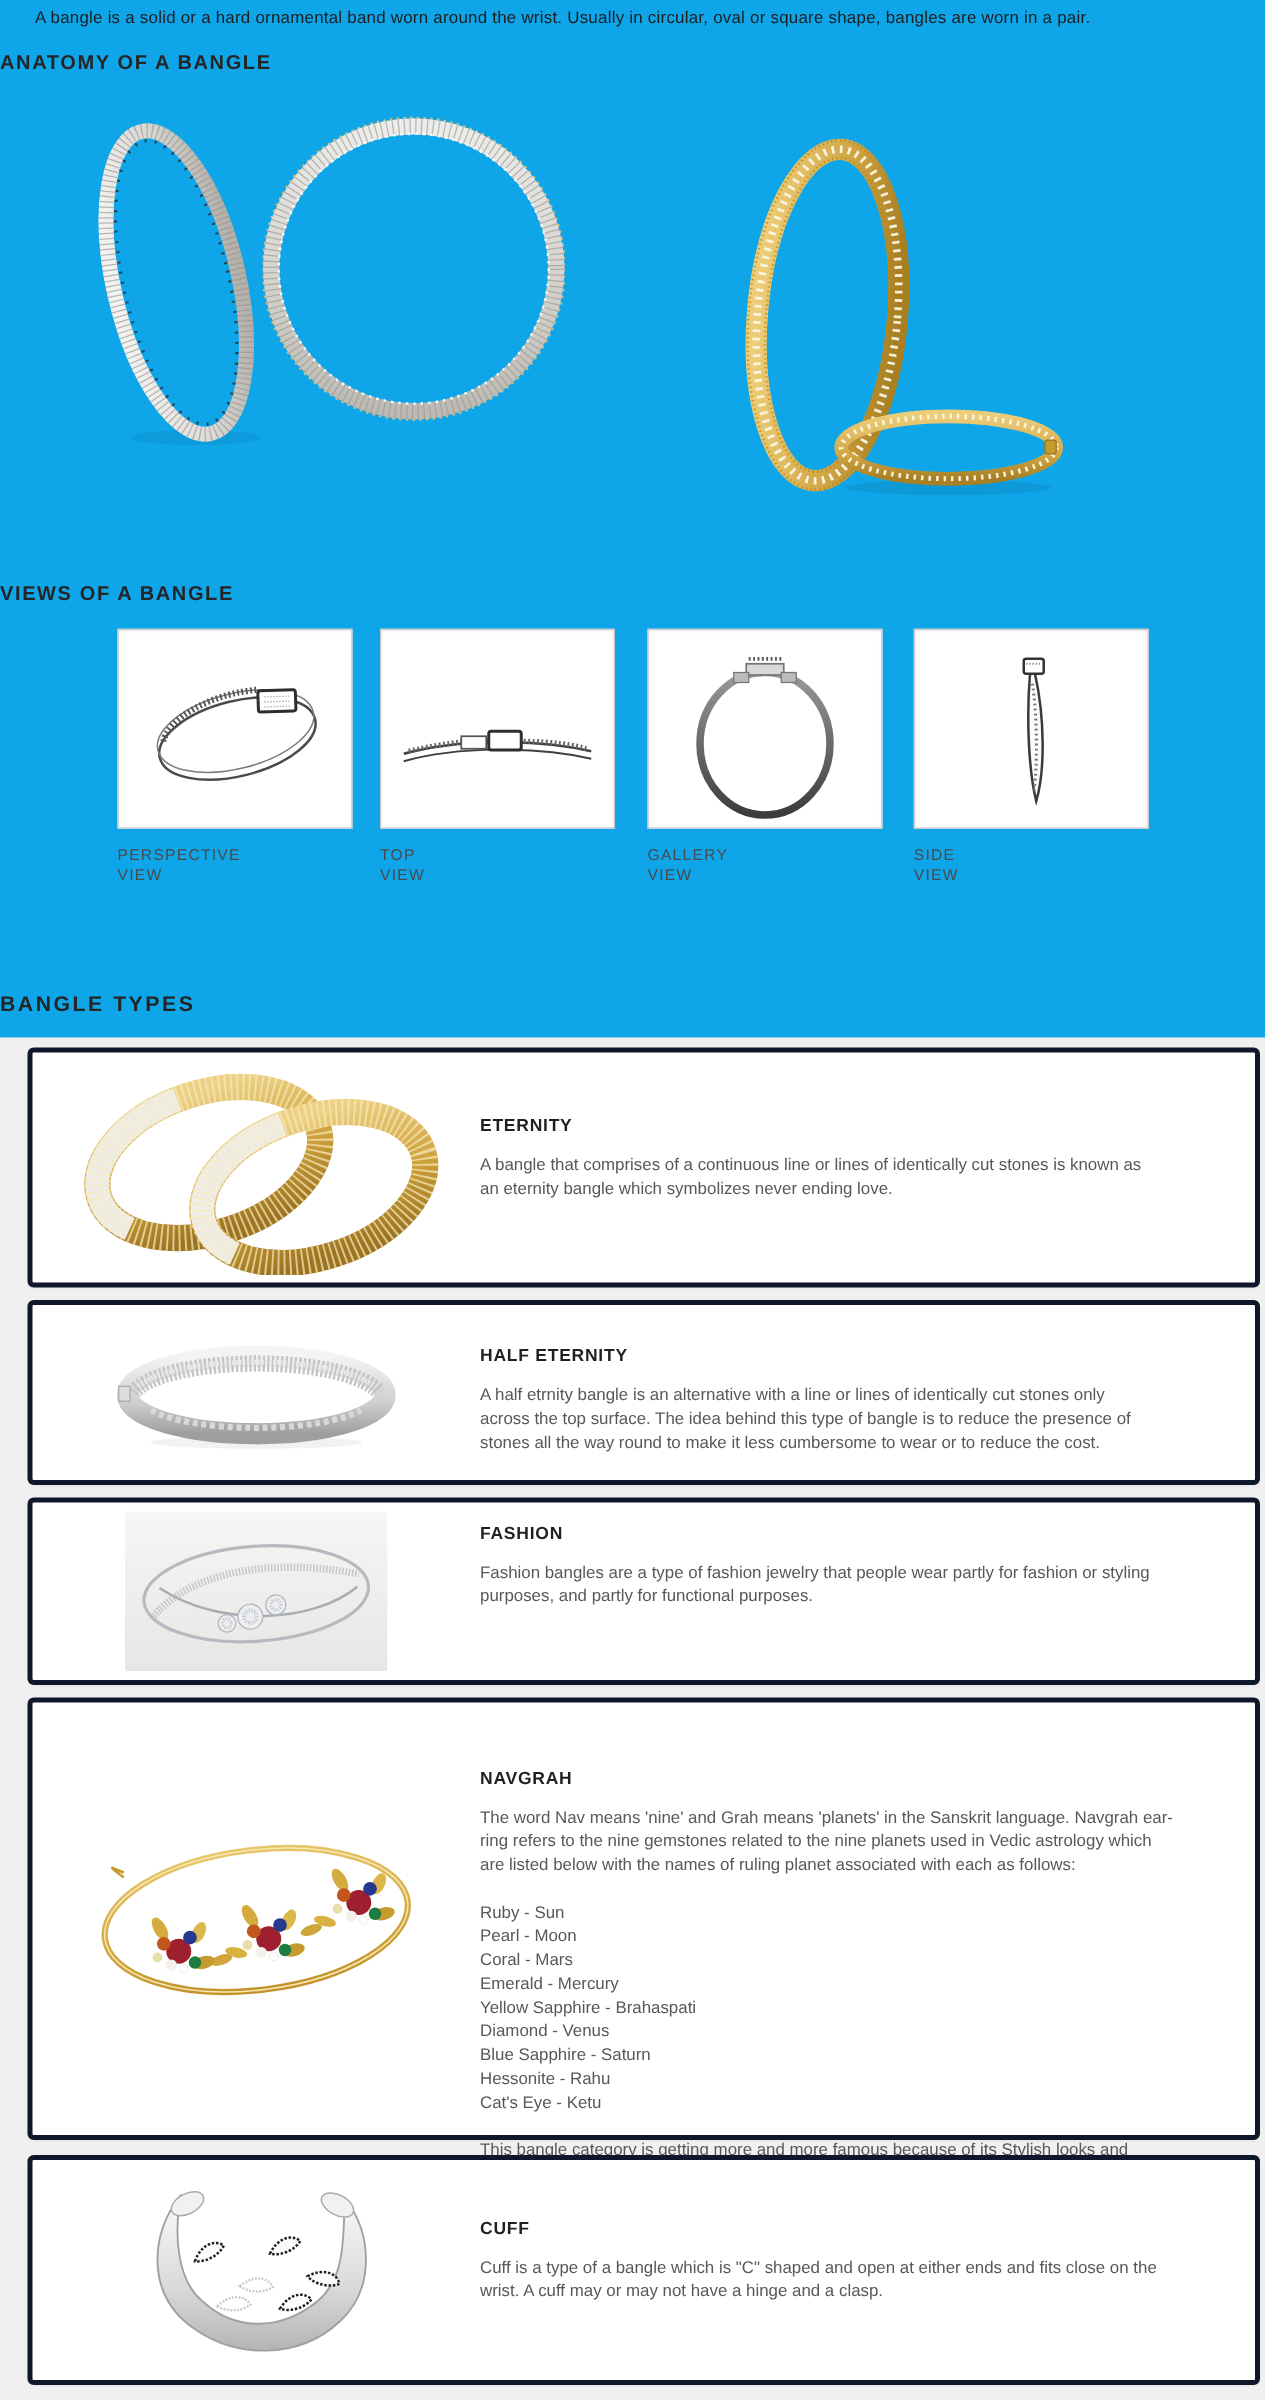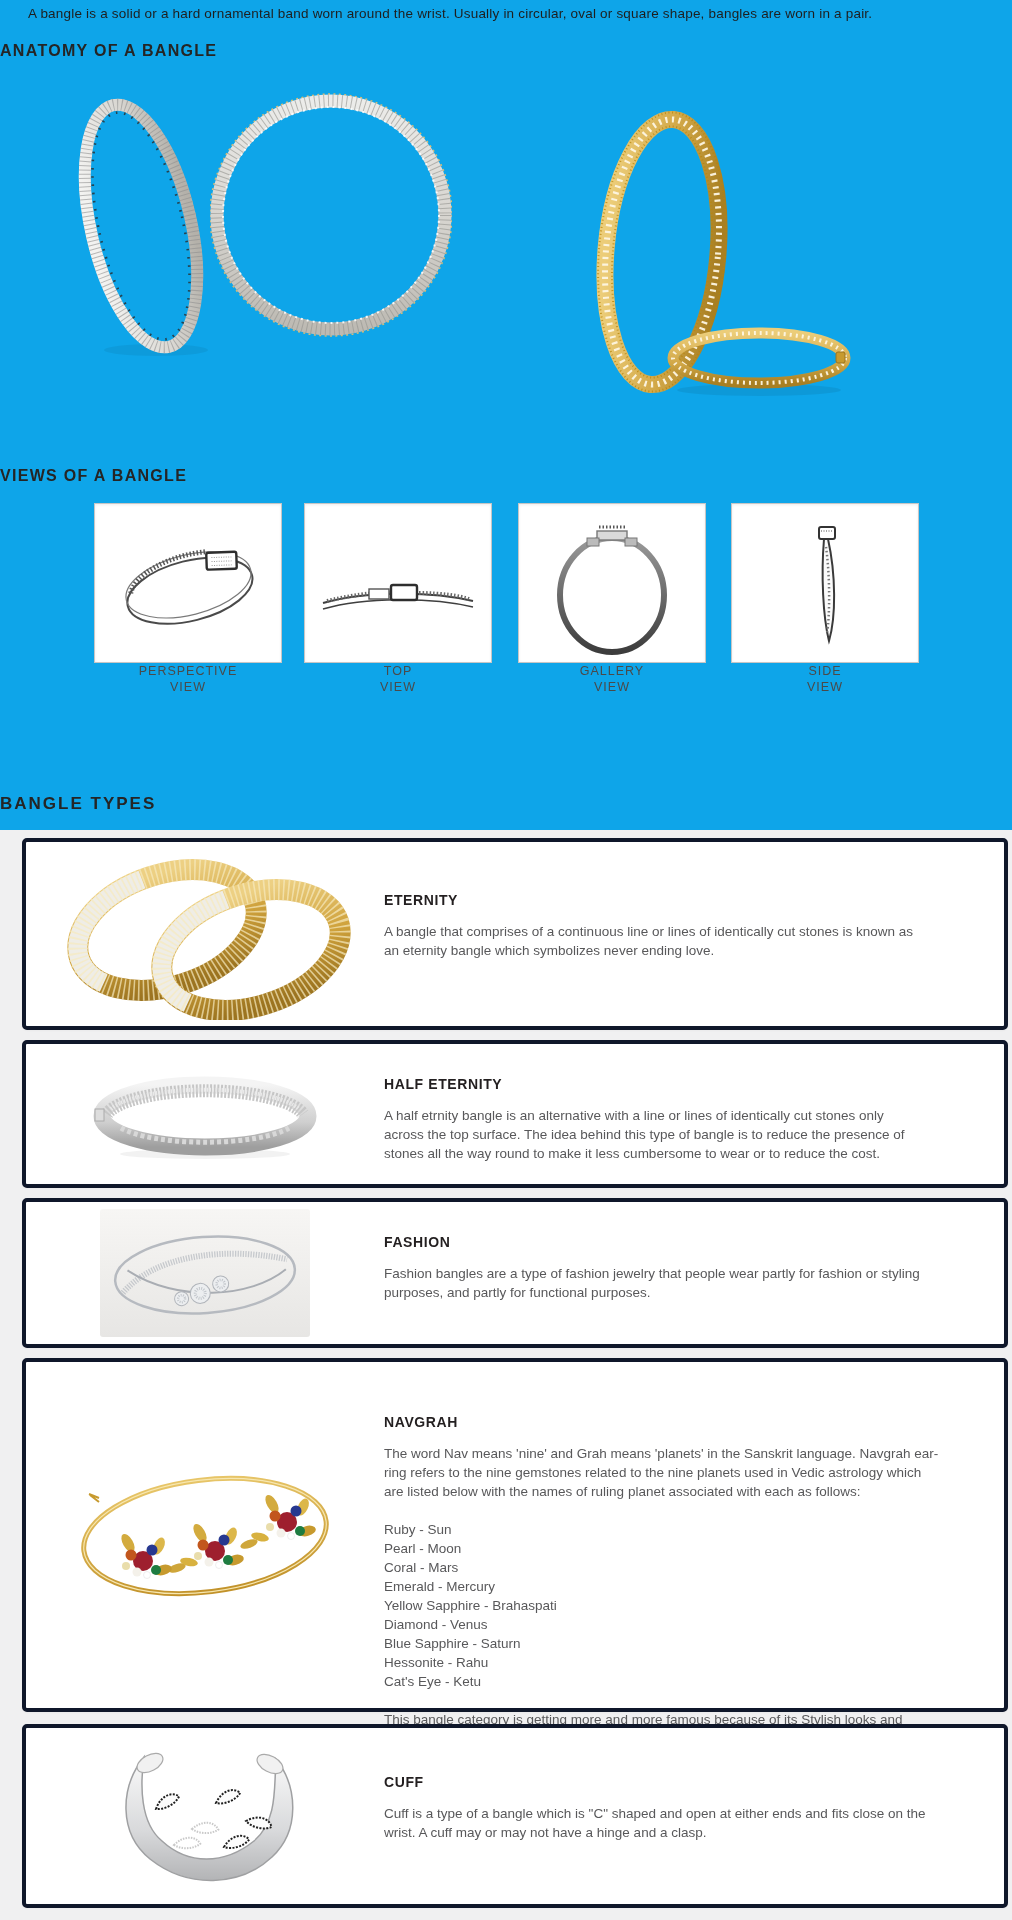--- a/index.html
+++ b/index.html
@@ -7,35 +7,35 @@
         font-family:"Liberation Sans",sans-serif;}
   .intro{position:absolute;left:28px;top:6px;font-size:13.5px;color:#1e1e1e;letter-spacing:.2px;margin:0;}
   .h{position:absolute;margin:0;font-weight:bold;color:#252525;text-align:left;}
   .h-anatomy{top:42px;left:0;width:870px;font-size:16px;letter-spacing:1.3px;}
   .h-views{top:467px;left:0;width:940px;font-size:16px;letter-spacing:1.3px;}
   .h-types{top:794px;left:0;width:996px;font-size:17px;letter-spacing:2px;}
   .fig{position:absolute;}
   .view-item{position:absolute;top:503px;width:188px;}
   .view-box{height:158px;background:#fff;border:1px solid #c6c6c6;box-shadow:inset 0 1px 3px rgba(0,0,0,.07);
             display:flex;align-items:center;justify-content:center;}
-  .view-label{text-align:center;font-size:12.5px;color:#4a4a4a;letter-spacing:1px;line-height:16px;}
+  .view-label{margin-top:13px;font-size:12.5px;color:#4a4a4a;letter-spacing:1px;line-height:16px;}
   .view-label span{display:block;}
   .types-bg{position:absolute;left:0;top:830px;width:1012px;height:1090px;background:#f0f0f1;}
   .card{position:absolute;left:22px;width:986px;background:#fff;border:4px solid #0f172a;border-radius:5px;
         display:flex;box-sizing:border-box;box-shadow:0 1px 2px rgba(0,0,0,.03);}
   .card-img{width:358px;display:flex;align-items:center;justify-content:center;flex:none;}
   .card-text{flex:1;padding-right:40px;}
   .card-title{font-size:14px;font-weight:bold;color:#231f20;letter-spacing:.6px;margin:0 0 14px 0;}
   .card-body{font-size:13.5px;line-height:19px;color:#58585a;margin:0;white-space:pre-line;}
   .gems{margin:19px 0 0 0;font-size:13.5px;line-height:19px;color:#58585a;}
   .gems span{display:block;}
   .outro{margin-top:19px;}
   .card-eternity{top:838px;height:192px;} .card-eternity .card-text{padding-top:50px;}
   .card-half{top:1040px;height:148px;}    .card-half .card-text{padding-top:32px;}
-  .card-fashion{top:1198px;height:150px;} .card-fashion .card-text{padding-top:32px;}
+  .card-fashion{top:1198px;height:150px;} .card-fashion .card-text{padding-top:16px;}
   .card-navgrah{top:1358px;height:354px;} .card-navgrah .card-text{padding-top:52px;}
   .card-cuff{top:1724px;height:184px;}    .card-cuff .card-text{padding-top:46px;}
 </style>
 </head>
 <body>
 
 <div class="page">
 
   <p class="intro">A bangle is a solid or a hard ornamental band worn around the wrist. Usually in circular, oval or square shape, bangles are worn in a pair.</p>
 

